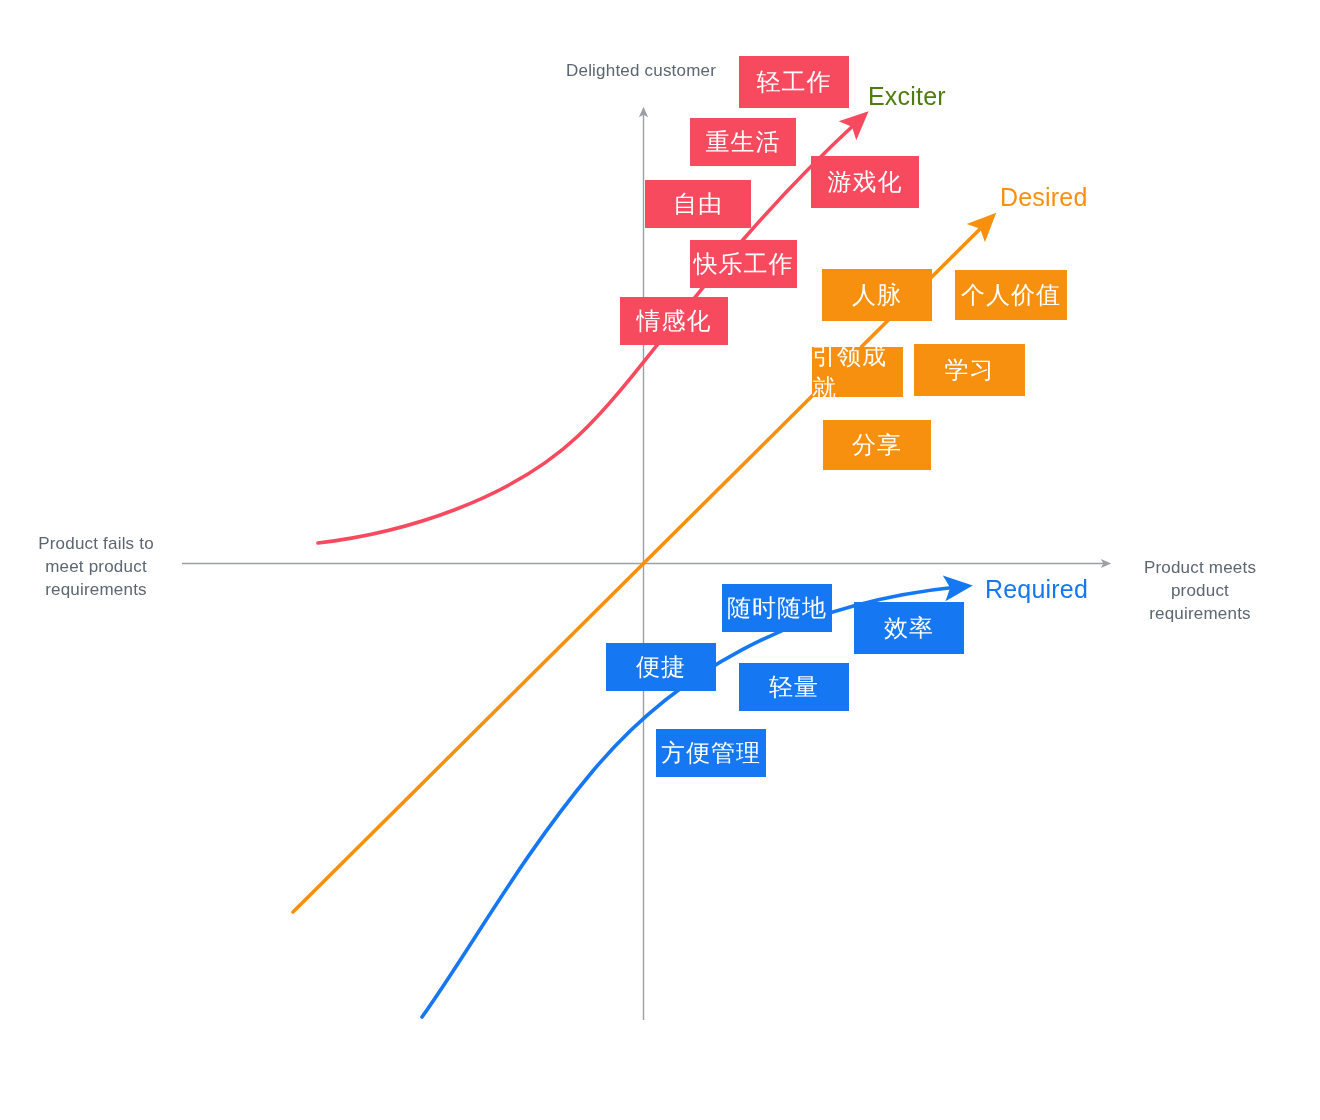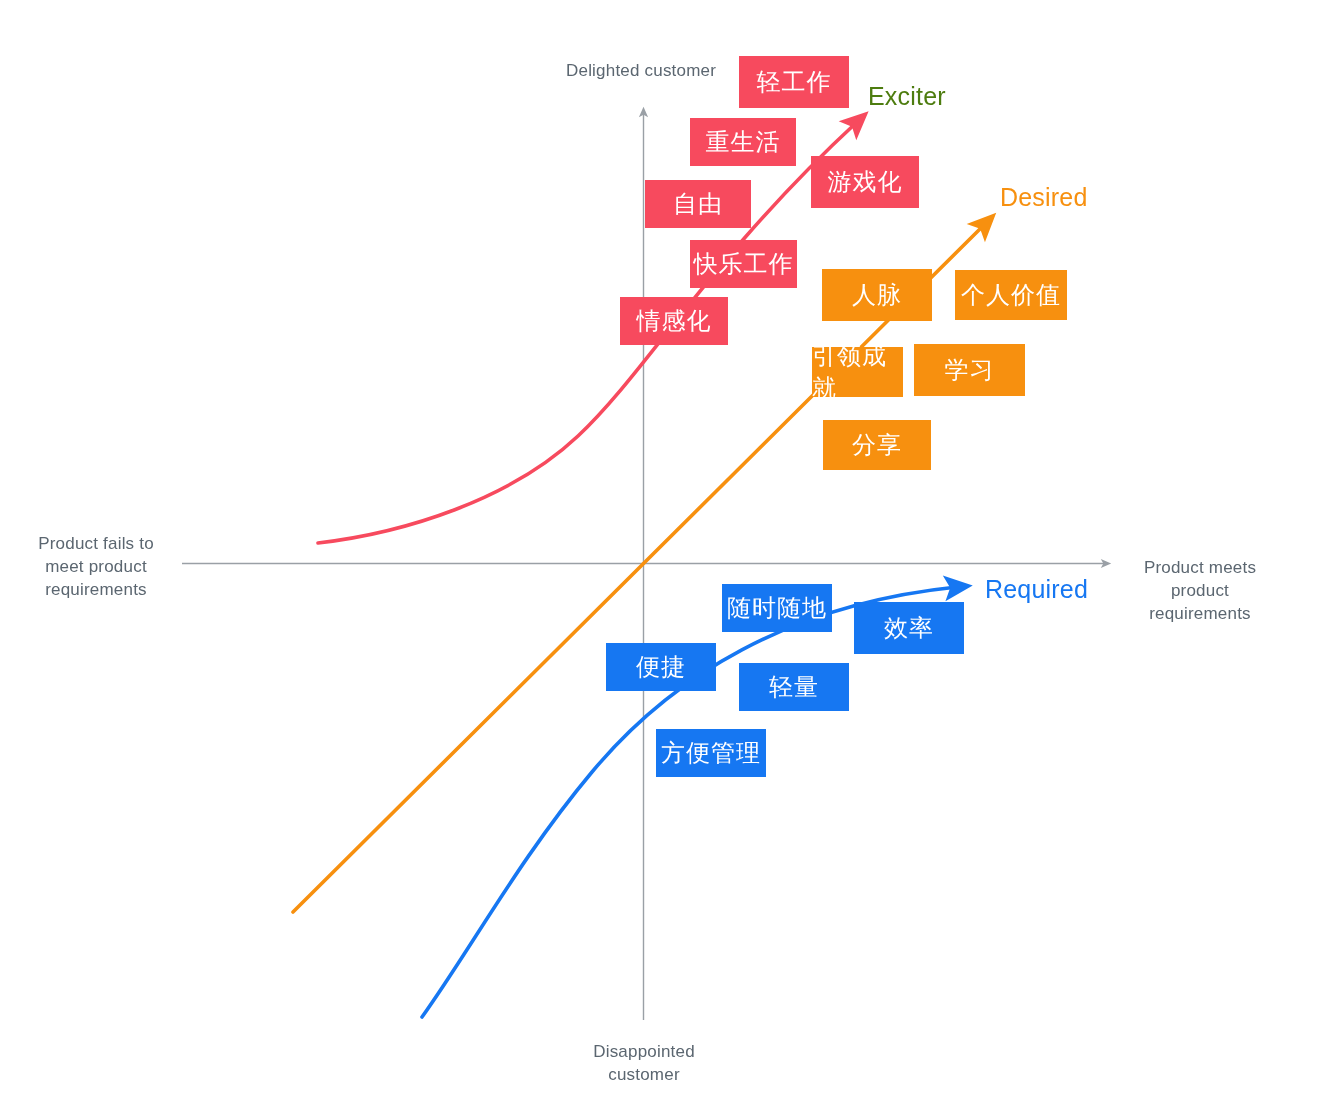--- a/index.html
+++ b/index.html
@@ -80,22 +80,20 @@
 
     <path d="M 318 543 C 404 533 510 500 578 436 C 648 370 710 258 857 122" fill="none" stroke="#F74A5E" stroke-width="3.6" stroke-linecap="round" marker-end="url(#arrow-red)"></path>
 
     <path d="M 293 912 L 985 224" fill="none" stroke="#F7900F" stroke-width="3.6" stroke-linecap="round" marker-end="url(#arrow-orange)"></path>
 
     <path d="M 422 1017 C 470 950 520 858 592 772 C 672 676 790 604 957 587" fill="none" stroke="#1677F2" stroke-width="3.6" stroke-linecap="round" marker-end="url(#arrow-blue)"></path>
   </svg>
 
   <div class="axis-caption" style="left:566px; top:59px; text-align:left;">Delighted customer</div>
 
-  <div class="axis-caption" style="left:559px; top:1040px; width:170px; text-align:center;">Disappointed
-customer</div>
 
   <div class="axis-caption" style="left:16px; top:532px; width:160px; text-align:center;">Product fails to
 meet product
 requirements</div>
 
   <div class="axis-caption" style="left:1126px; top:556px; width:148px; text-align:center;">Product meets
 product
 requirements</div>
 
   <div class="curve-caption" style="left:868px; top:82px; color:#4d7c0f;">Exciter</div>

